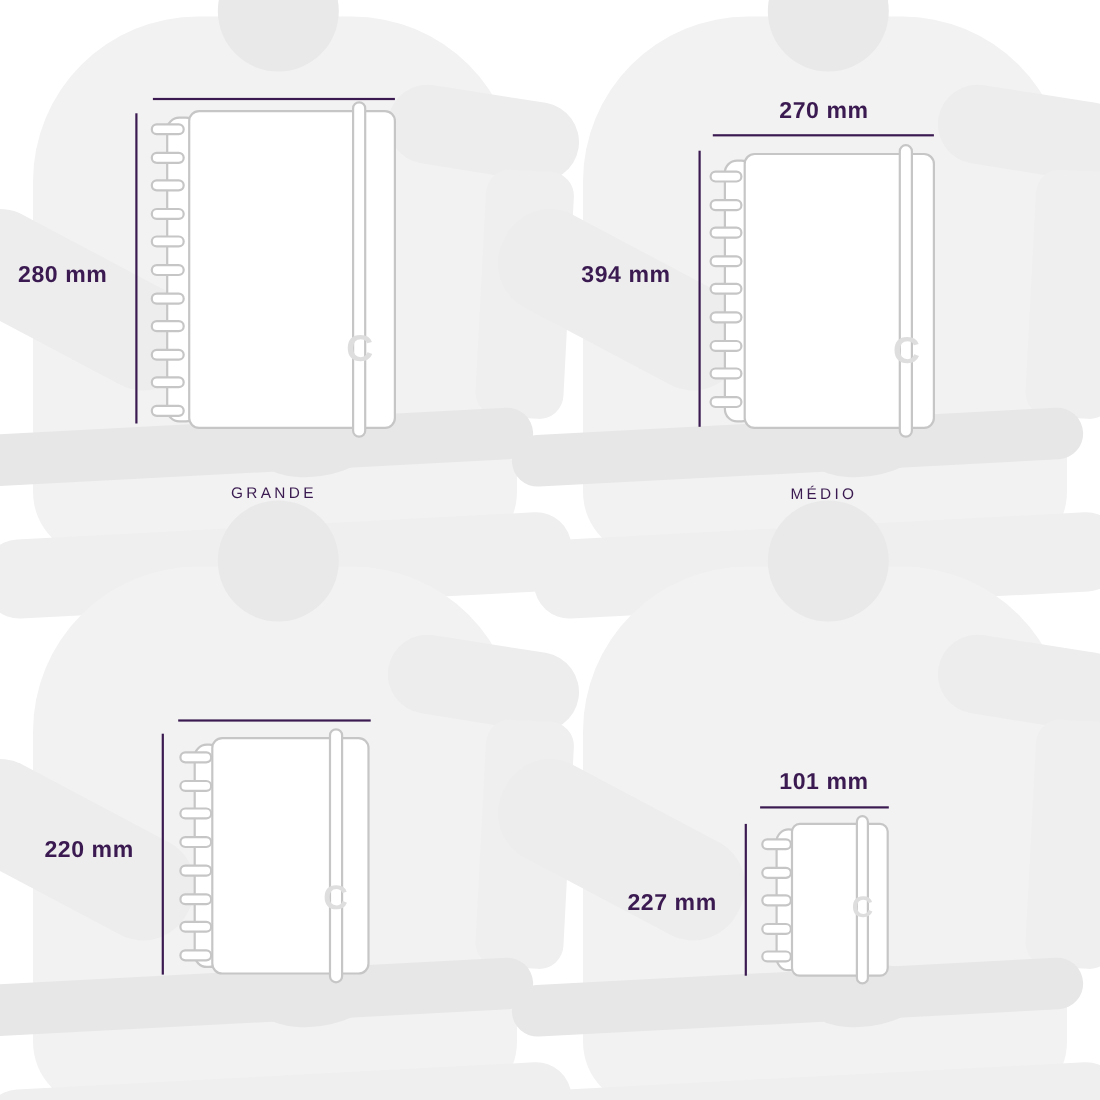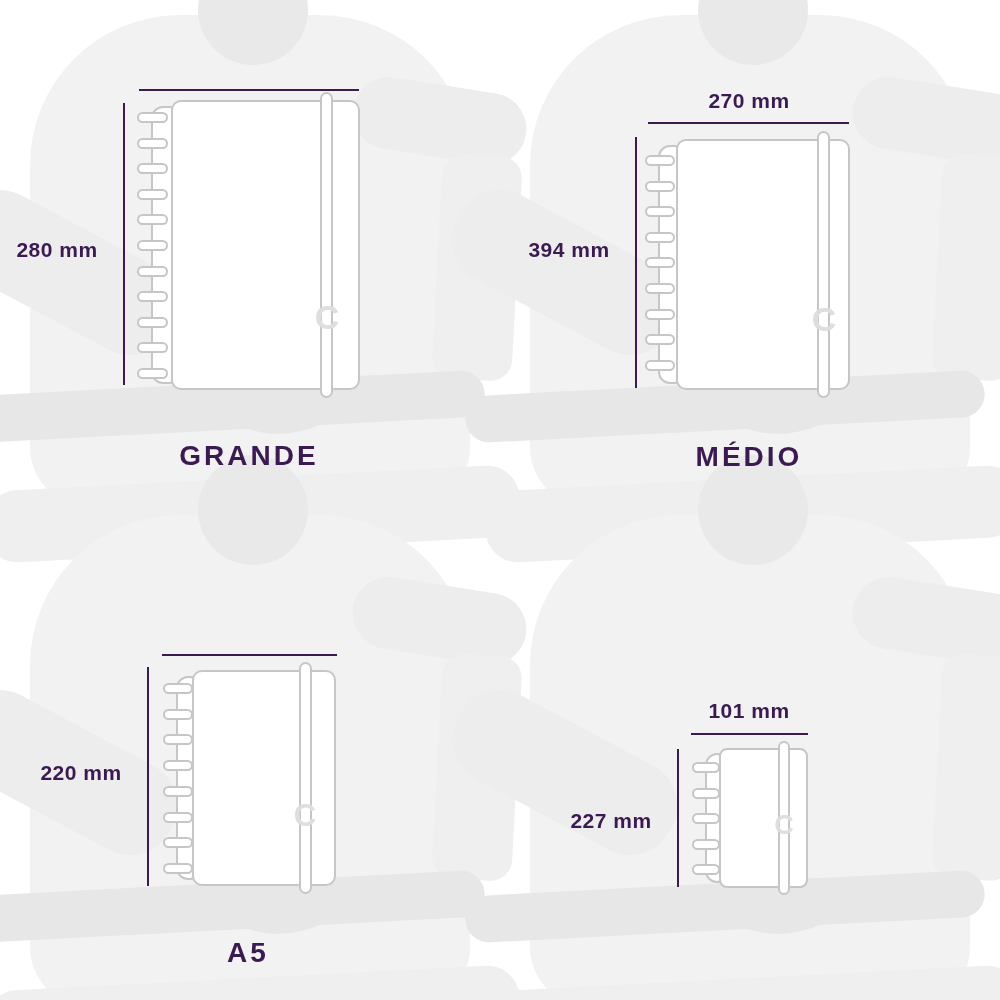--- a/index.html
+++ b/index.html
@@ -22,21 +22,21 @@
   .fig-forearm{ left:-35px; top:383px; width:520px; height:47px; border-radius:24px; background:#e7e7e7; transform:rotate(-3deg); }
   .fig-hand{ left:233px; top:378px; width:110px; height:55px; border-radius:50%; background:#e7e7e7; transform:rotate(-8deg); }
   .fig-lap{ left:-15px; top:478px; width:535px; height:72px; border-radius:32px; background:#efefef; transform:rotate(-3deg); }
 
   
   .panel{ position:absolute; width:500px; height:500px; z-index:1; }
   .dim-label{ position:absolute; color:var(--purple); font-size:21px; font-weight:700; letter-spacing:0.5px; text-align:center; }
   .dim-label.right{ text-align:center; }
   .hline{ position:absolute; height:2px; background:var(--purple); }
   .vline{ position:absolute; width:2px; background:var(--purple); }
-  .size-name{ position:absolute; color:var(--purple); font-size:28px; font-weight:700; letter-spacing:3px; text-align:center; }
+  .size-name{ position:absolute; color:var(--purple); font-size:14px; font-weight:400; letter-spacing:3px; text-align:center; }
 
   
   .nb-spine{ position:absolute; background:#fff; border:2px solid var(--outline); border-radius:12px; z-index:1; }
   .rings{ position:absolute; left:0; top:0; width:100%; height:100%; z-index:2; }
   .ring-pill{ position:absolute; left:var(--pl); width:var(--pw); height:11px; background:#fff; border:2px solid var(--outline); border-radius:6px; }
   .nb-body{ position:absolute; background:#fff; border:2px solid var(--outline); border-radius:10px; z-index:3; }
   .nb-band{ position:absolute; background:#fff; border:2px solid var(--outline); border-radius:7px; z-index:4; }
   .c-logo{ position:absolute; z-index:5; color:#dedede; font-weight:800; text-align:center; line-height:1; }
 </style>
 </head>
@@ -149,21 +149,20 @@
           <div class="ring-pill" style="top: 260.1px;"></div>
           <div class="ring-pill" style="top: 285.8px;"></div>
           <div class="ring-pill" style="top: 311.5px;"></div>
           <div class="ring-pill" style="top: 337.2px;"></div>
           <div class="ring-pill" style="top: 362.9px;"></div>
         </div>
       <div class="nb-body" style="left:192px;top:170px;width:144px;height:216px"></div>
       <div class="nb-band" style="left:299px;top:162px;width:13px;height:232px"></div>
       <div class="c-logo" style="left:288px;top:300px;width:34px;font-size:31px">C</div>
     </div>
-    <div class="size-name" style="left:98px;top:437px;width:300px">A5</div>
   </section>
 
   <section class="panel" style="left:500px;top:500px">
     <div class="dim-label" style="left:149px;top:199px;width:200px">101 mm</div>
     <div class="hline" style="left:191px;top:233px;width:117px"></div>
     <div class="dim-label right" style="left:56px;top:309px;width:110px">227 mm</div>
     <div class="vline" style="left:177px;top:249px;height:138px"></div>
     <div>
       <div class="nb-spine" style="left:205px;top:253px;width:24px;height:130px"></div>
       <div class="rings" style="--pl:192px;--pw:28px">

